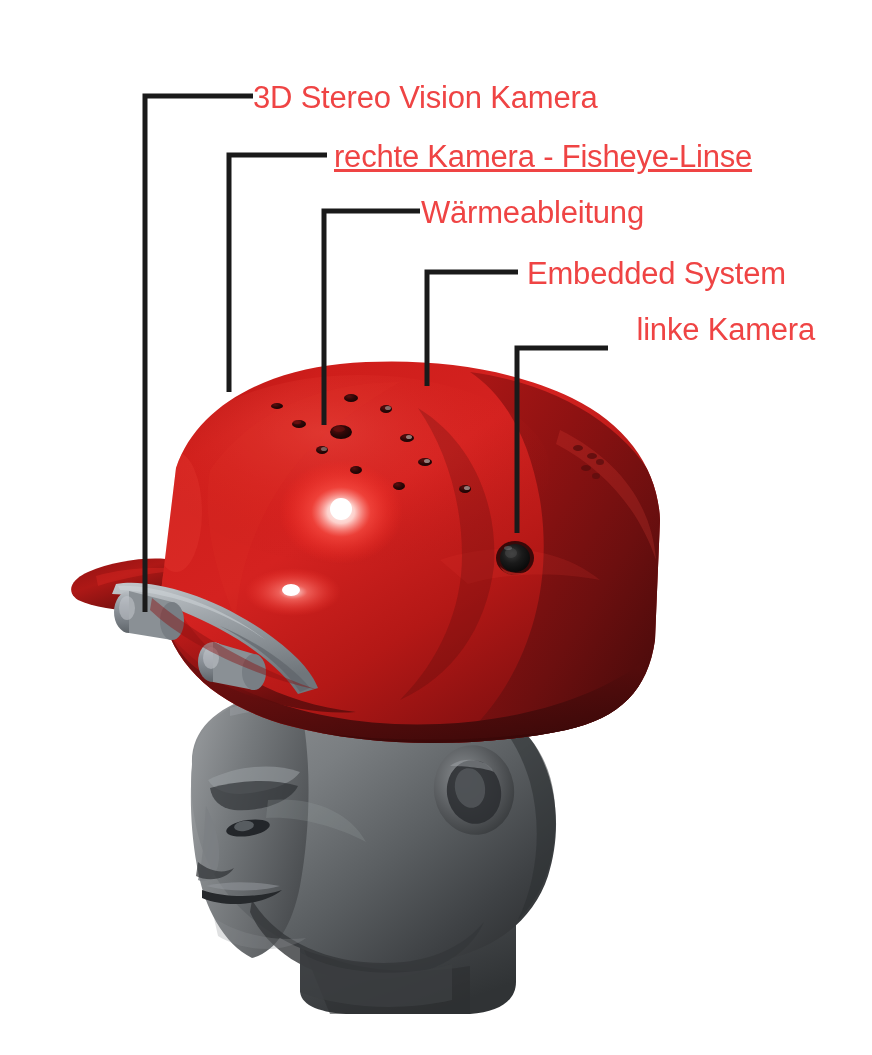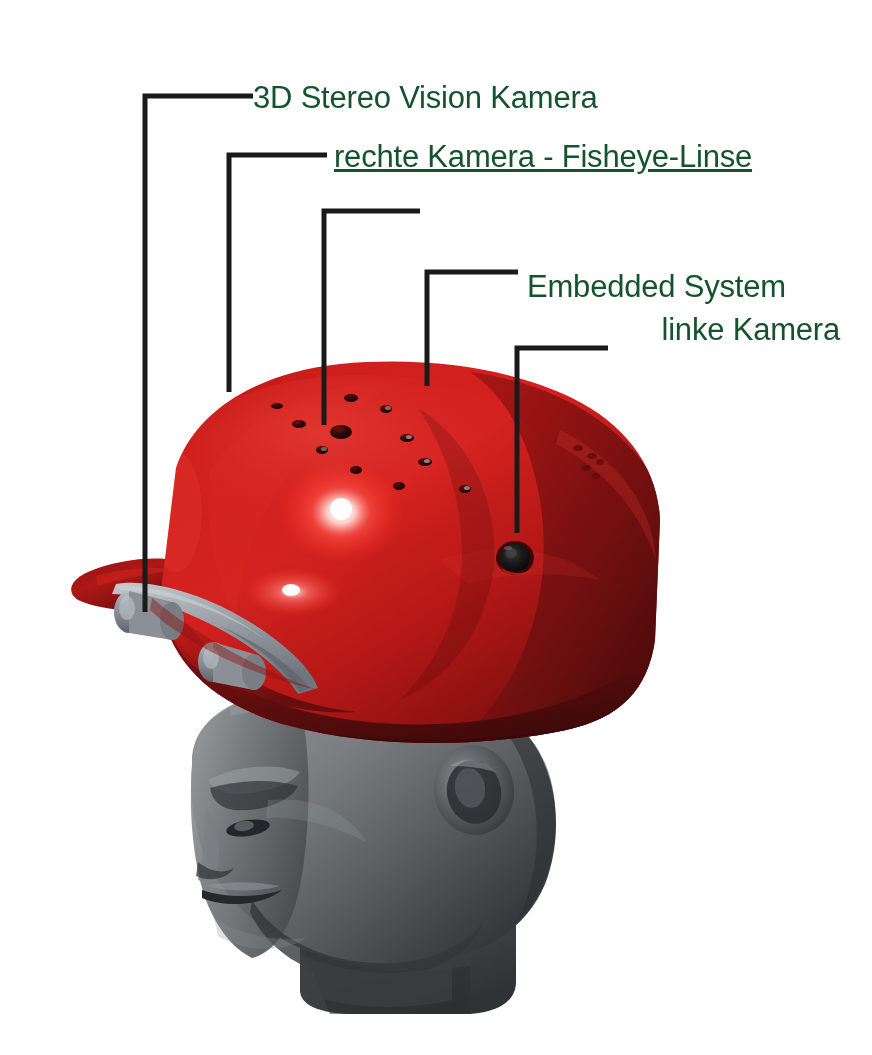--- a/index.html
+++ b/index.html
@@ -7,33 +7,33 @@
   body{
     width:872px;height:1055px;overflow:hidden;position:relative;
     font-family:"Liberation Sans","DejaVu Sans",sans-serif;
     -webkit-font-smoothing:antialiased;
   }
   #stage{position:absolute;left:0;top:0;width:872px;height:1055px;background:#fff;}
 
   
   .callout{
     position:absolute;
-    color:#14532d;
+    color:#ef4444;
     font-size:31px;
     line-height:38px;
     white-space:nowrap;
     letter-spacing:-0.2px;
   }
   .callout.two-line{white-space:normal;text-align:right;line-height:43px;}
 
   #label-1{left:253px; top:79px;}
   #label-2{left:334px; top:138px;text-decoration:underline;}
   #label-3{left:421px; top:194px;}
-  #label-4{left:527px; top:268px;}
-  #label-5{left:578px; top:308px; width:262px;}
+  #label-4{left:527px; top:255px;}
+  #label-5{left:553px; top:308px; width:262px;}
 
   
   #leaders{position:absolute;left:0;top:0;width:872px;height:1055px;pointer-events:none;}
 
   
   #art{position:absolute;left:0;top:0;width:872px;height:1055px;}
 </style>
 </head>
 <body>
 
@@ -308,20 +308,21 @@
       <polyline points="420,211 324,211 324,425"></polyline>
       <polyline points="518,272 427,272 427,386"></polyline>
       <polyline points="608,348 517,348 517,533"></polyline>
     </g>
   </svg>
 
   <div class="callout" id="label-1">3D Stereo Vision Kamera</div>
 
   <div class="callout" id="label-2">rechte Kamera - Fisheye-Linse</div>
 
+  <div class="callout" id="label-3">Wärmeableitung</div>
 
   <div class="callout" id="label-4">Embedded System</div>
 
   <div class="callout two-line" id="label-5">
     <div>linke Kamera</div>
   </div>
 
 </div>
 
 </body></html>

